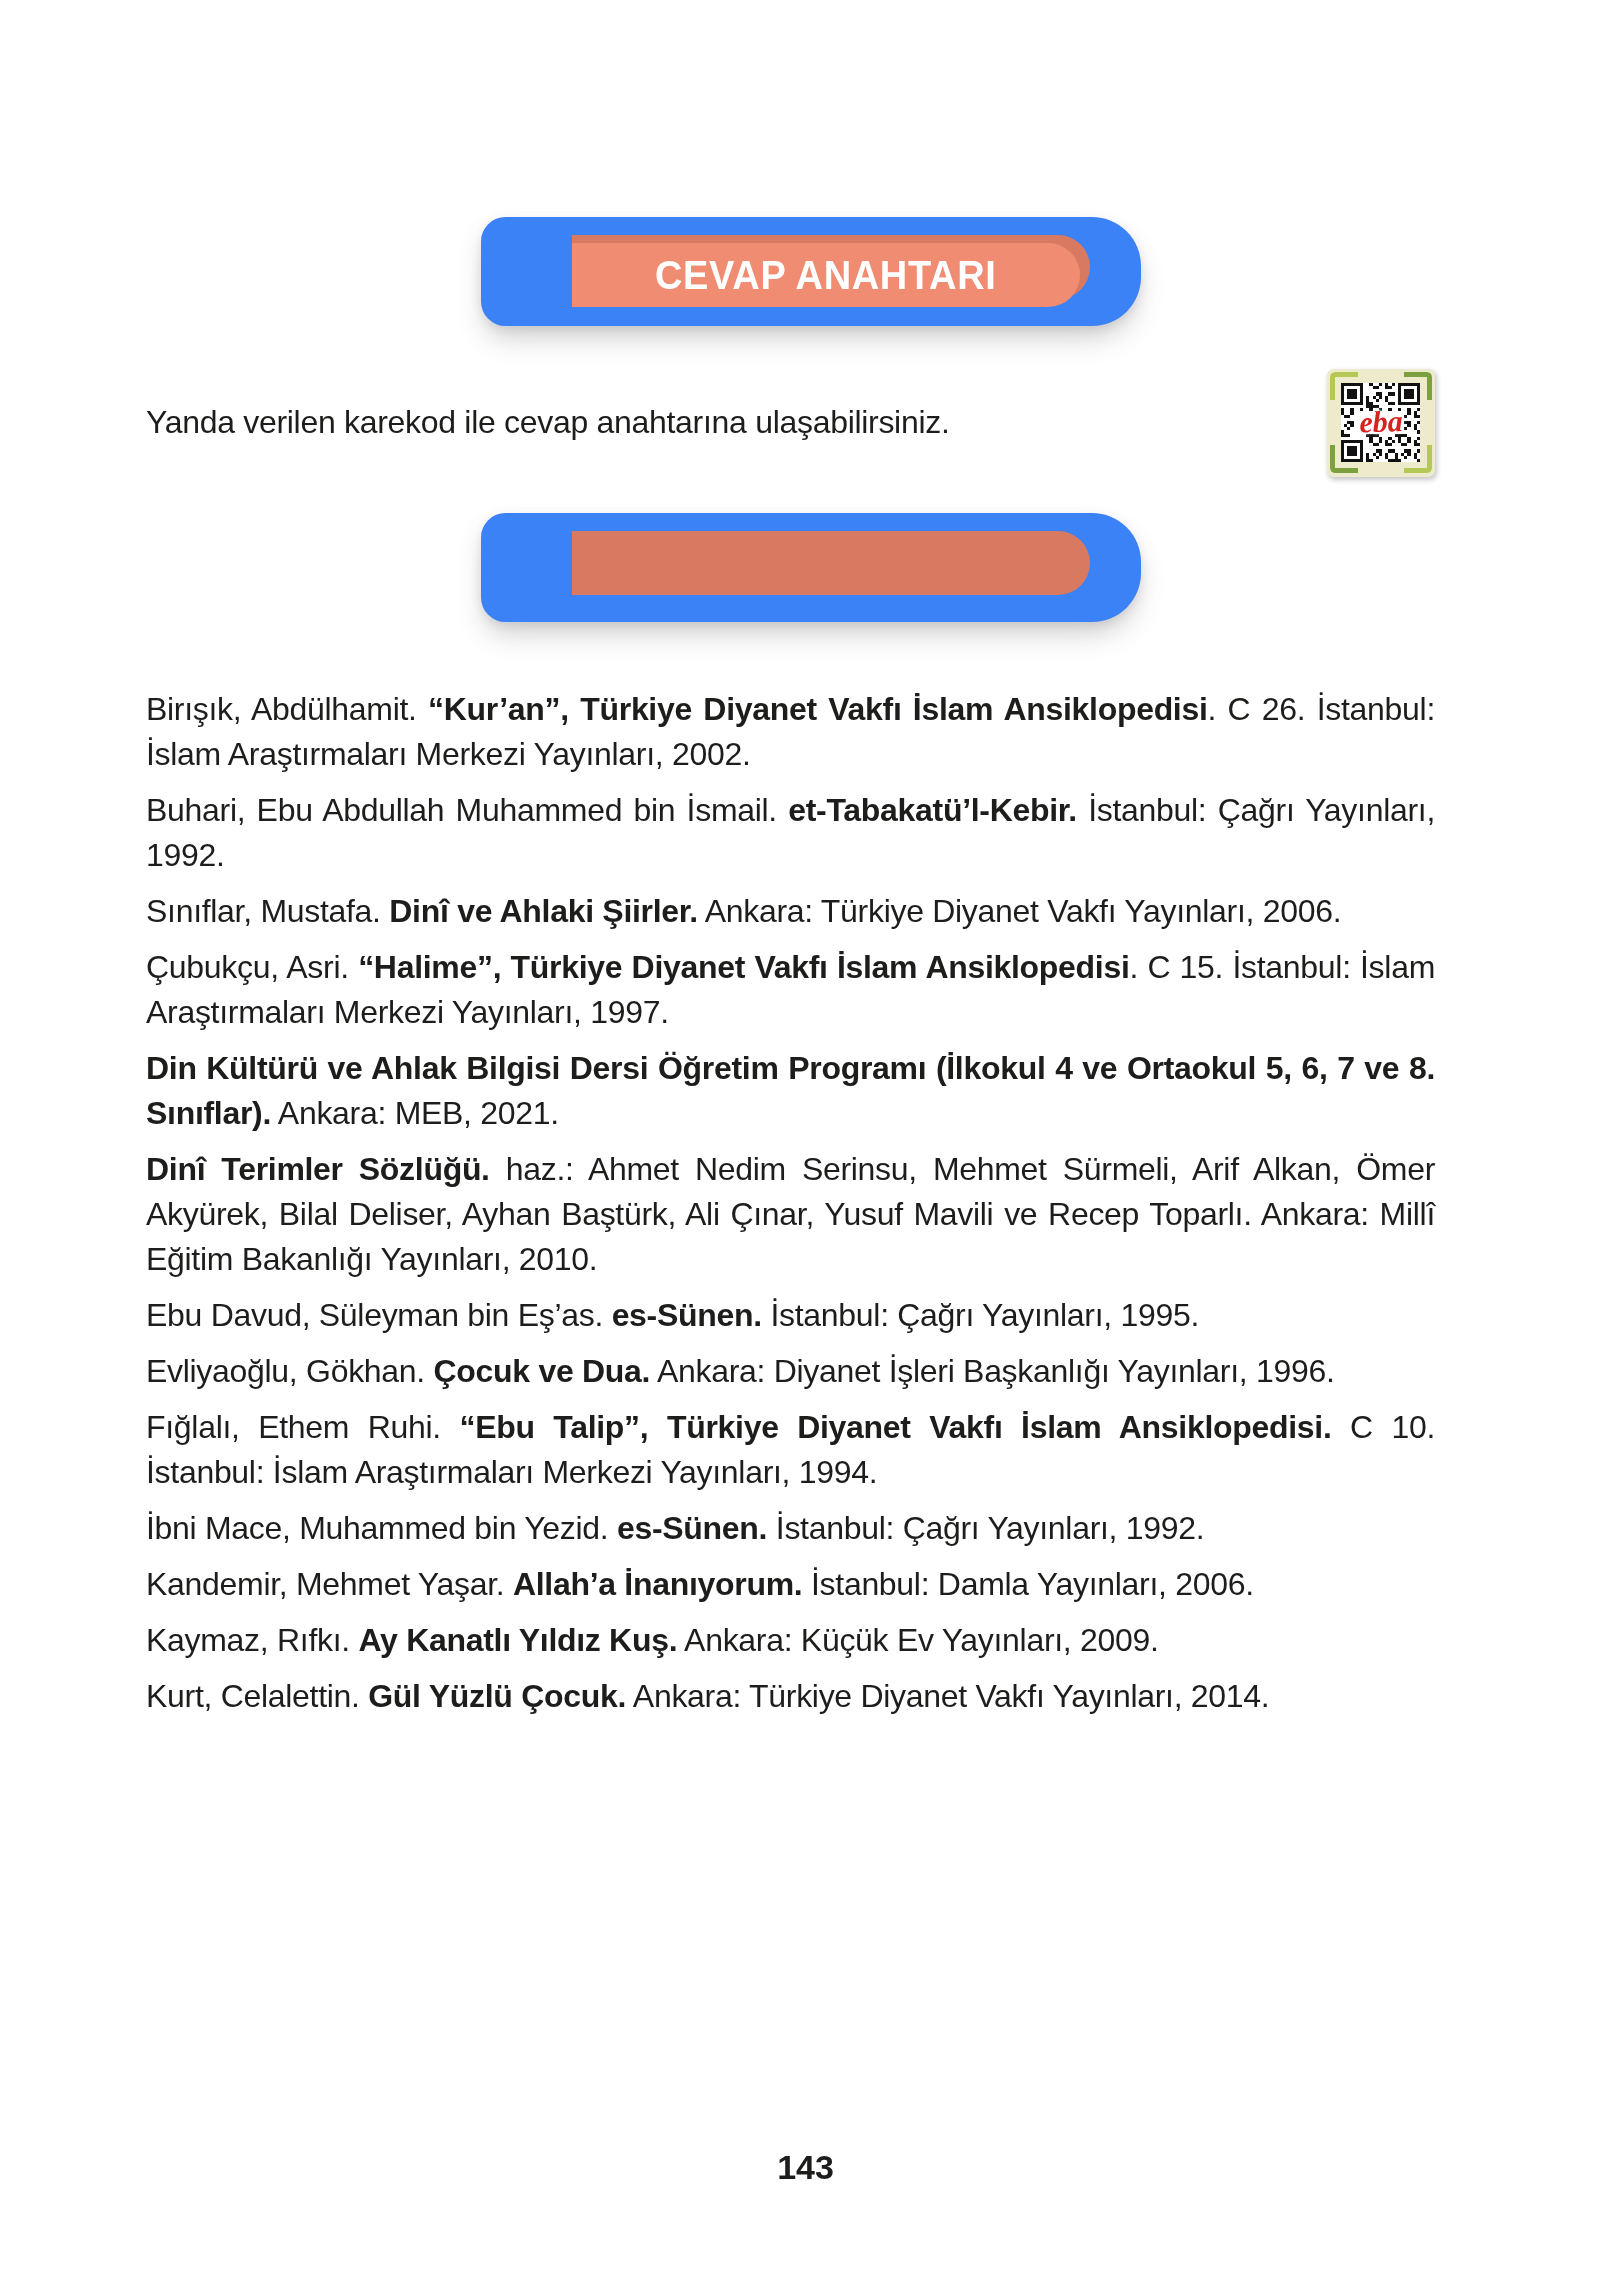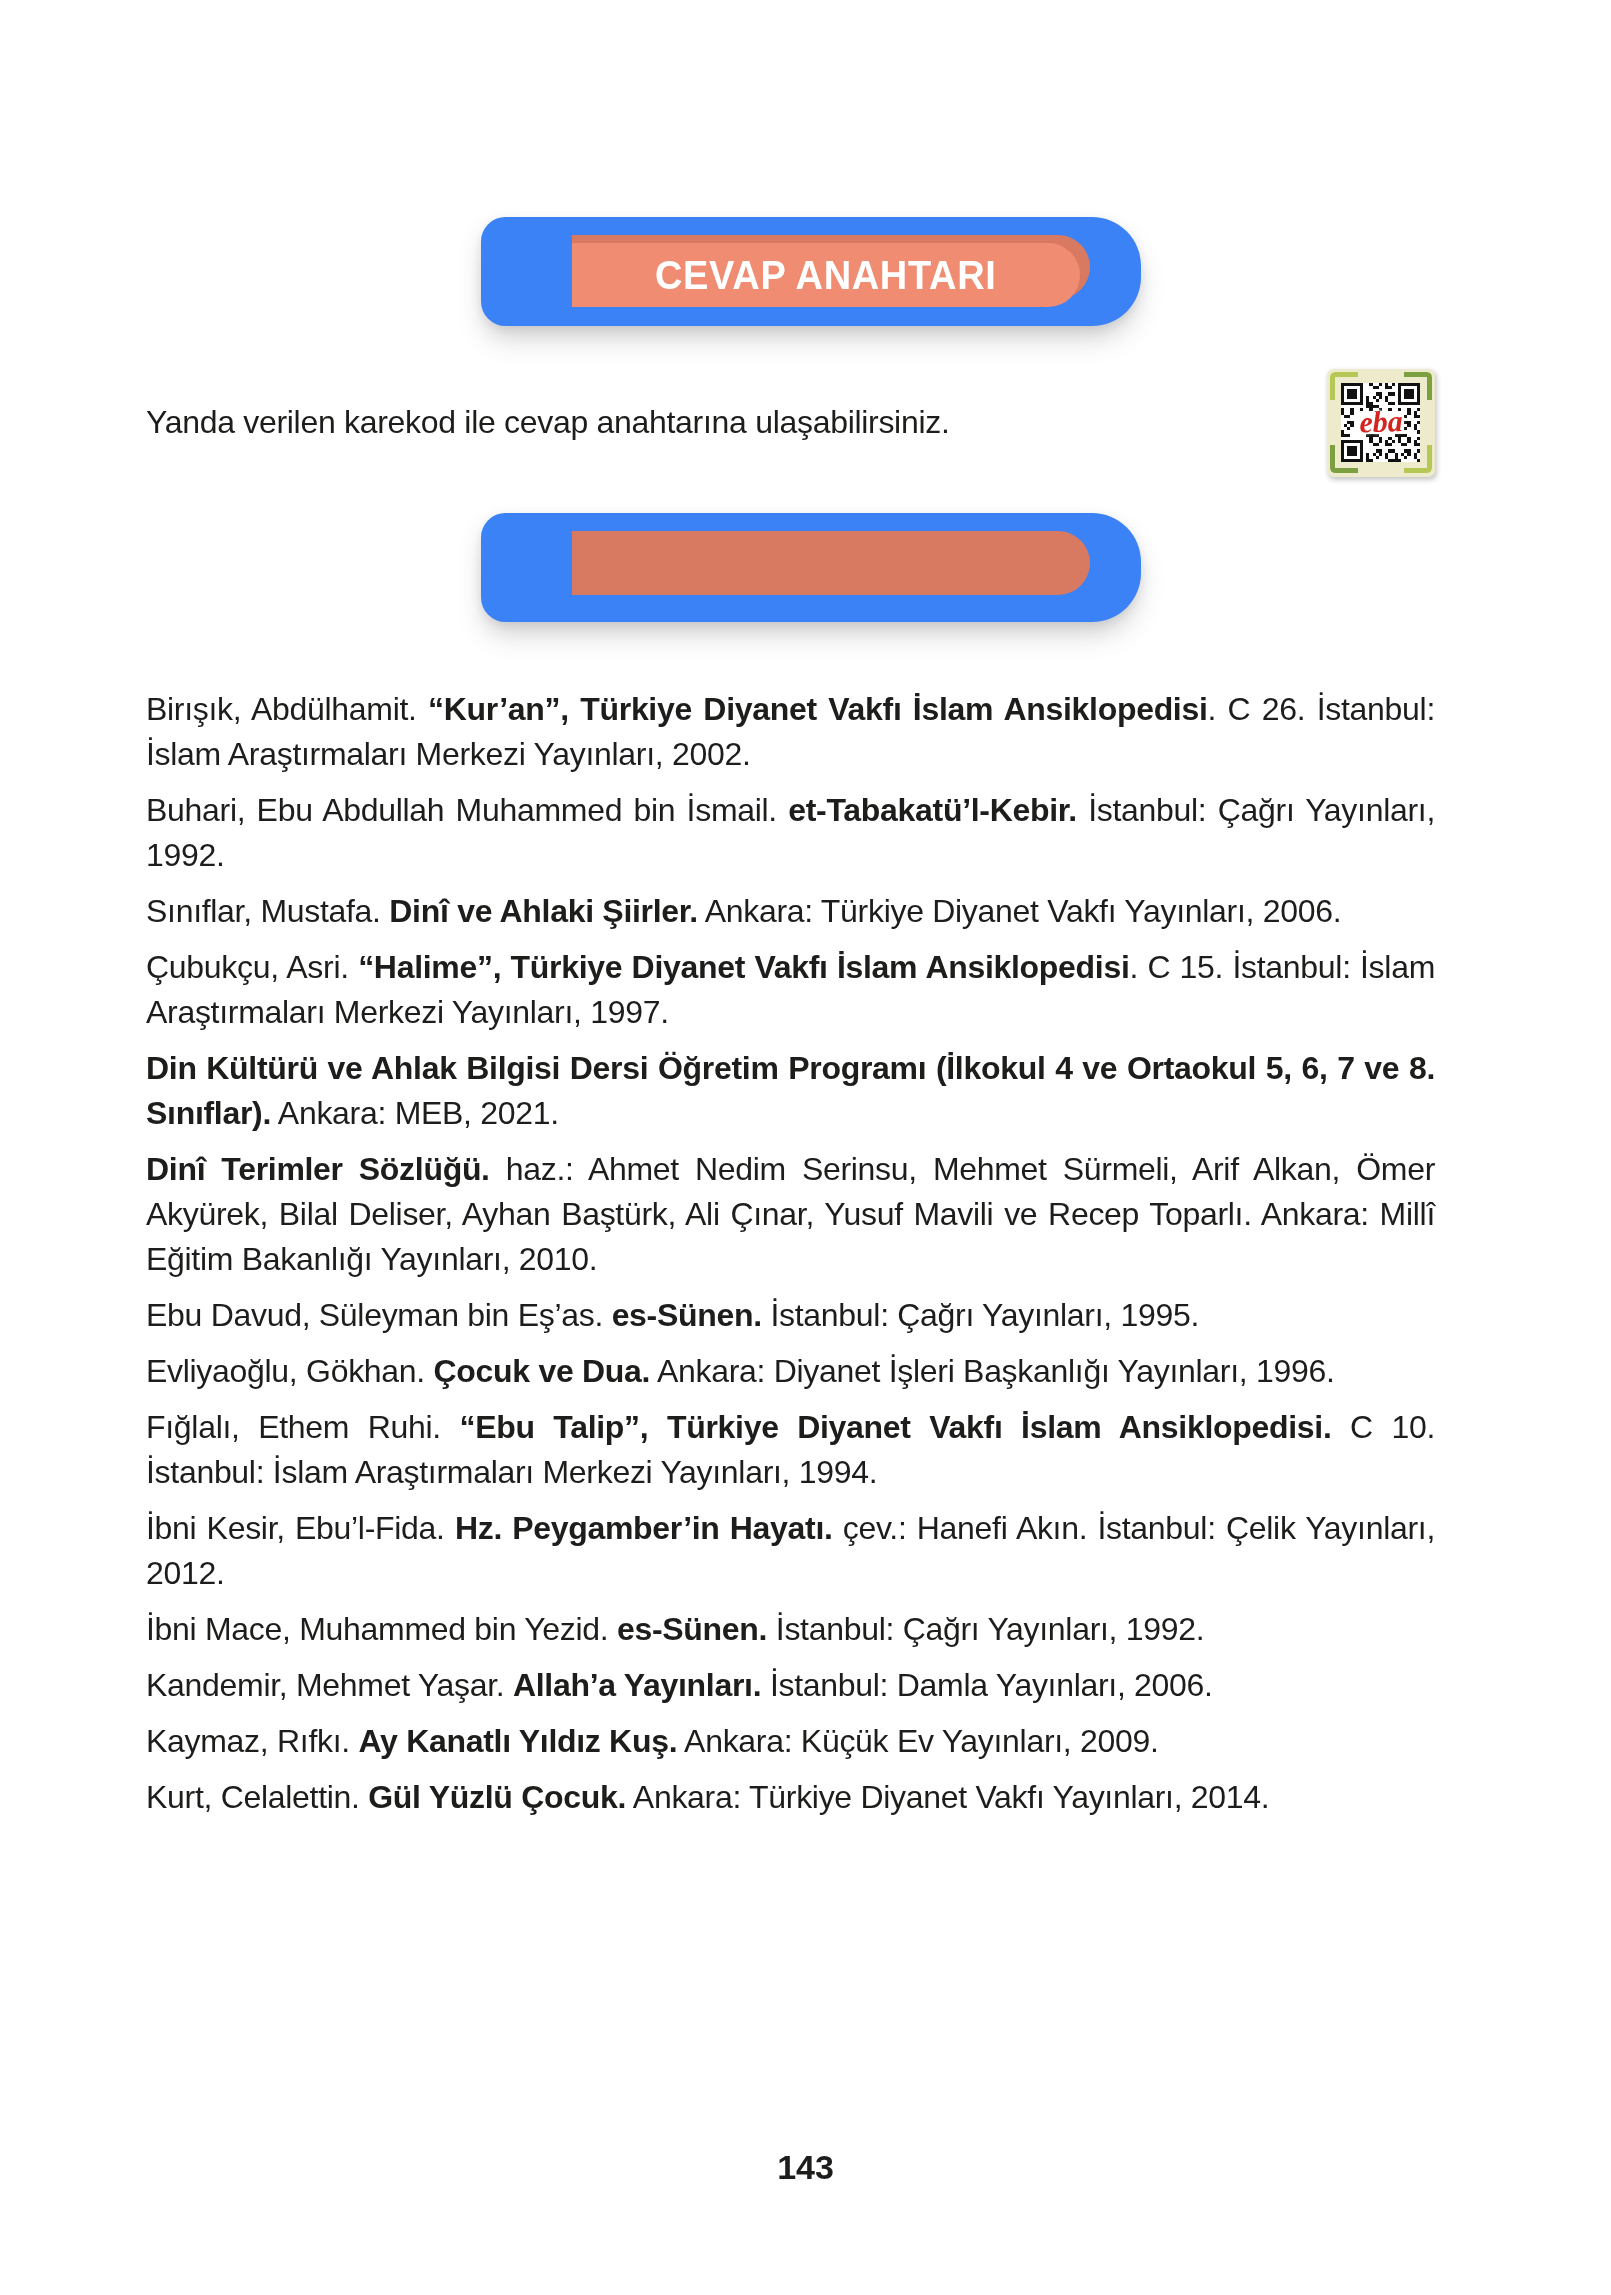--- a/index.html
+++ b/index.html
@@ -284,23 +284,22 @@
   <div class="biblio">
       <p class="entry"><span>Birışık, Abdülhamit. </span><span class="b">“Kur’an”, Türkiye Diyanet Vakfı İslam Ansiklopedisi</span><span>. C 26. İstanbul: İslam Araştırmaları Merkezi Yayınları, 2002.</span></p>
       <p class="entry"><span>Buhari, Ebu Abdullah Muhammed bin İsmail. </span><span class="b">et-Tabakatü’l-Kebir.</span><span> İstanbul: Çağrı Yayınları, 1992.</span></p>
       <p class="entry"><span>Sınıflar, Mustafa. </span><span class="b">Dinî ve Ahlaki Şiirler.</span><span> Ankara: Türkiye Diyanet Vakfı Yayınları, 2006.</span></p>
       <p class="entry"><span>Çubukçu, Asri. </span><span class="b">“Halime”, Türkiye Diyanet Vakfı İslam Ansiklopedisi</span><span>. C 15. İstanbul: İslam Araştırmaları Merkezi Yayınları, 1997.</span></p>
       <p class="entry"><span class="b">Din Kültürü ve Ahlak Bilgisi Dersi Öğretim Programı (İlkokul 4 ve Ortaokul 5, 6, 7 ve 8. Sınıflar).</span><span> Ankara: MEB, 2021.</span></p>
       <p class="entry"><span class="b">Dinî Terimler Sözlüğü.</span><span> haz.: Ahmet Nedim Serinsu, Mehmet Sürmeli, Arif Alkan, Ömer Akyürek, Bilal Deliser, Ayhan Baştürk, Ali Çınar, Yusuf Mavili ve Recep Toparlı. Ankara: Millî Eğitim Bakanlığı Yayınları, 2010.</span></p>
       <p class="entry"><span>Ebu Davud, Süleyman bin Eş’as. </span><span class="b">es-Sünen.</span><span> İstanbul: Çağrı Yayınları, 1995.</span></p>
       <p class="entry"><span>Evliyaoğlu, Gökhan. </span><span class="b">Çocuk ve Dua.</span><span> Ankara: Diyanet İşleri Başkanlığı Yayınları, 1996.</span></p>
       <p class="entry"><span>Fığlalı, Ethem Ruhi. </span><span class="b">“Ebu Talip”, Türkiye Diyanet Vakfı İslam Ansiklopedisi.</span><span> C 10. İstanbul: İslam Araştırmaları Merkezi Yayınları, 1994.</span></p>
-      <p class="entry"><span>İbni Kesir, Ebu’l-Fida. </span><span class="b">Hz. Peygamber’in Hayatı.</span><span> çev.: Hanefi Akın. İstanbul: Çelik Yayınları, 2012.</span></p>
       <p class="entry"><span>İbni Mace, Muhammed bin Yezid. </span><span class="b">es-Sünen.</span><span> İstanbul: Çağrı Yayınları, 1992.</span></p>
-      <p class="entry"><span>Kandemir, Mehmet Yaşar. </span><span class="b">Allah’a Yayınları.</span><span> İstanbul: Damla Yayınları, 2006.</span></p>
+      <p class="entry"><span>Kandemir, Mehmet Yaşar. </span><span class="b">Allah’a İnanıyorum.</span><span> İstanbul: Damla Yayınları, 2006.</span></p>
       <p class="entry"><span>Kaymaz, Rıfkı. </span><span class="b">Ay Kanatlı Yıldız Kuş.</span><span> Ankara: Küçük Ev Yayınları, 2009.</span></p>
       <p class="entry"><span>Kurt, Celalettin. </span><span class="b">Gül Yüzlü Çocuk.</span><span> Ankara: Türkiye Diyanet Vakfı Yayınları, 2014.</span></p>
     </div>
 
   <div class="page-num">143</div>
 
 </div>
 
 
 </body></html>

